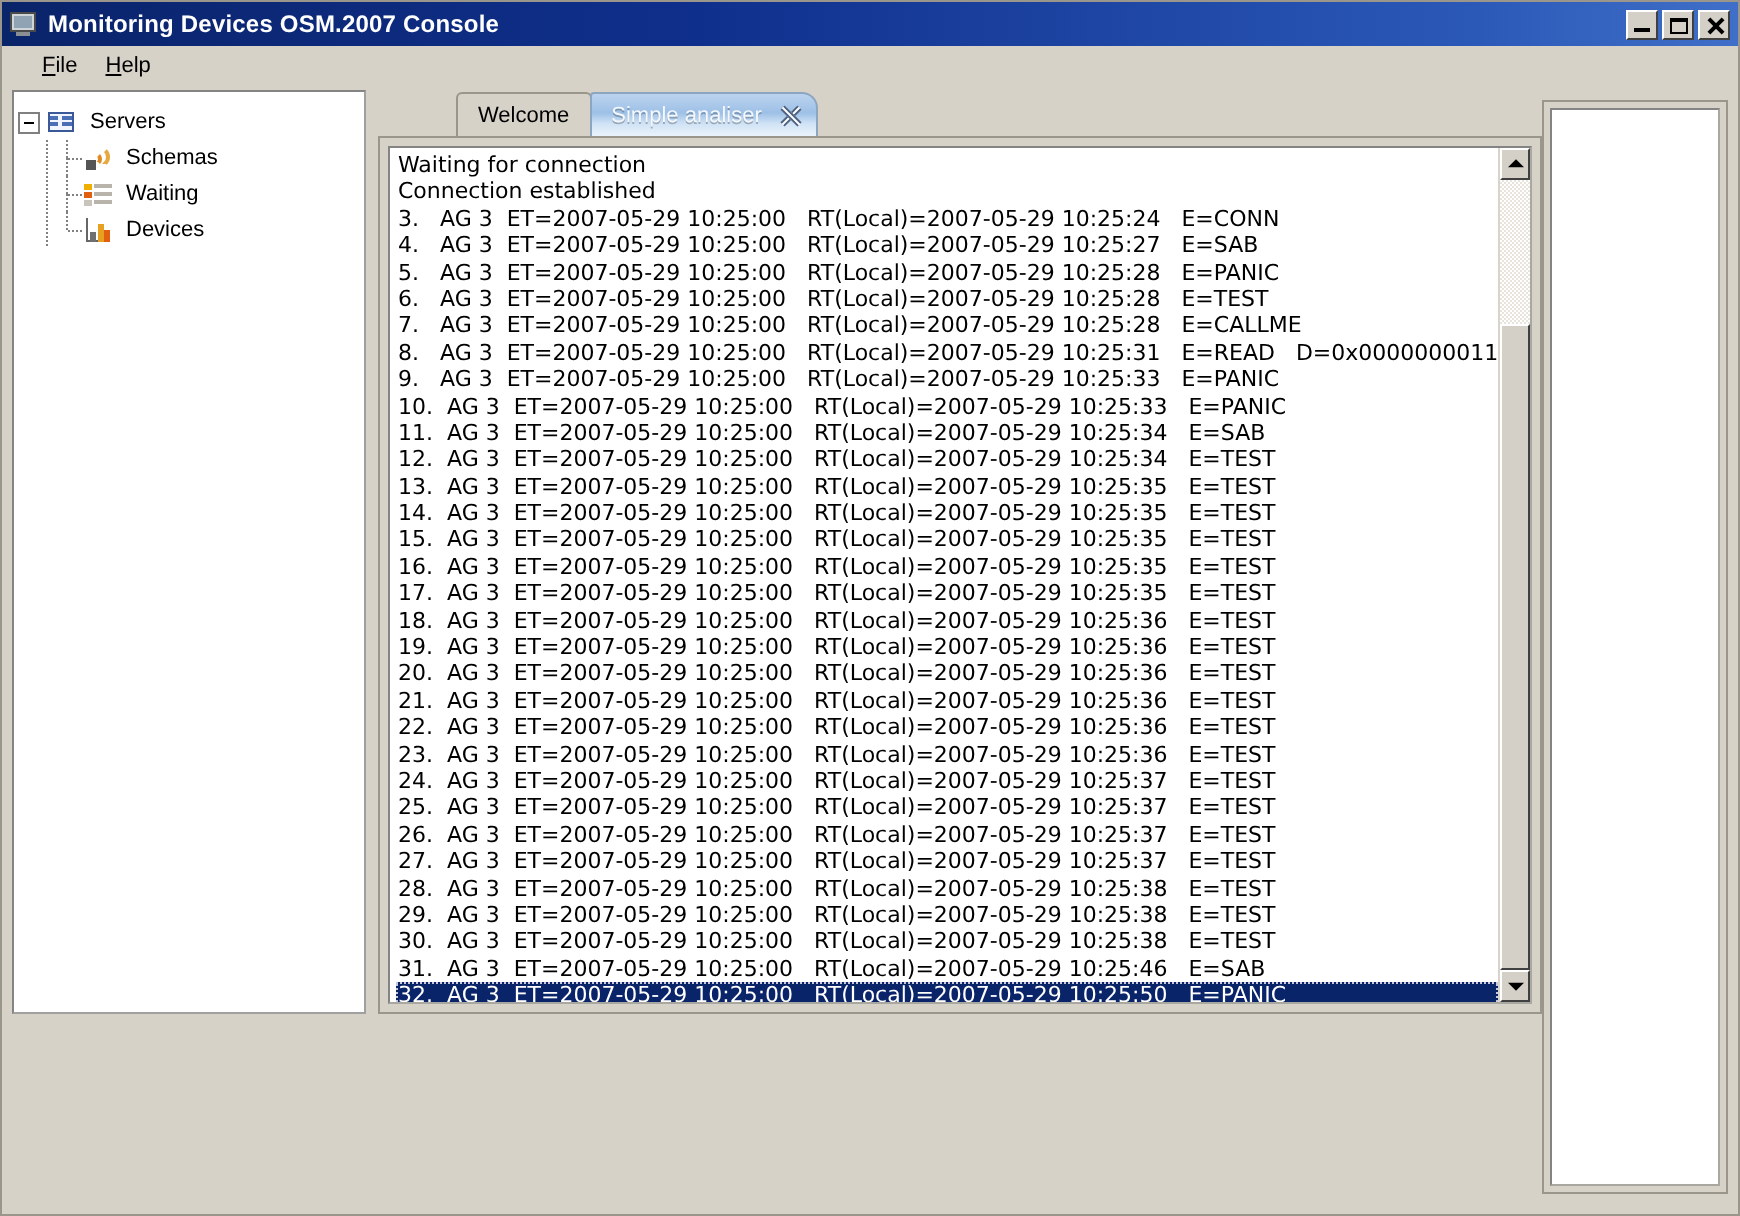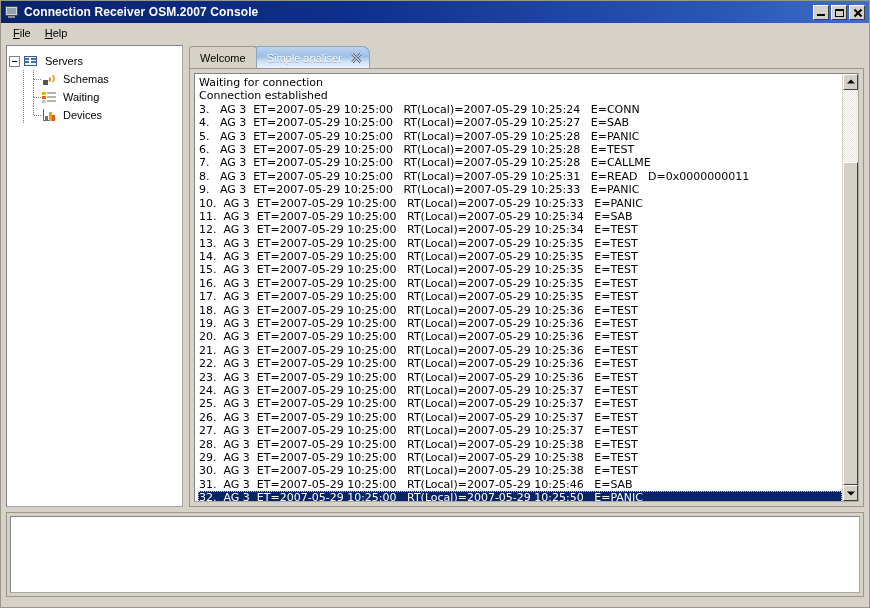--- a/index.html
+++ b/index.html
@@ -88,35 +88,34 @@
   }
   .btn-close .g1 { transform: rotate(45deg); }
   .btn-close .g2 { transform: rotate(-45deg); }
 
   
   #menu-bar {
     height: 19px; min-height: 19px;
     background: #d6d2c8;
     display: flex;
     align-items: center;
-    padding-left: 6px;
+    padding-left: 14px;
     font-size: 11px;
     color: #000;
   }
   .menu-item {
     padding: 2px 8px 2px 6px;
     cursor: default;
   }
   .menu-item u { text-decoration: underline; }
 
   
   #body-region {
     flex: 1 1 auto;
     display: flex;
-    flex-direction: column;
     padding: 3px 5px 4px 5px;
     box-sizing: border-box;
     min-height: 0;
   }
   #upper-row {
     display: flex;
     flex: 0 0 462px;
     height: 462px;
     min-height: 0;
   }
@@ -225,20 +224,21 @@
     display: flex;
     flex-direction: column;
     min-width: 0;
   }
   #tab-strip {
     height: 23px;
     min-height: 23px;
     display: flex;
     align-items: flex-end;
     position: relative;
+    margin-left: 39px;
   }
   .tab {
     height: 22px;
     display: flex;
     align-items: center;
     padding: 0 10px;
     font-size: 11px;
     color: #000;
     box-sizing: border-box;
     cursor: default;
@@ -400,21 +400,21 @@
 <body>
 
 <div id="app-window">
 
   <div id="title-bar">
     <span class="title-icon">
       <span class="monitor-body"></span>
       <span class="monitor-screen"></span>
       <span class="monitor-base"></span>
     </span>
-    <span id="title-text">Connection Receiver OSM.2007 Console</span>
+    <span id="title-text">Monitoring Devices OSM.2007 Console</span>
     <span class="win-btns">
       <span class="win-btn btn-min">
           <i class="g"></i>
         </span>
       <span class="win-btn btn-max">
           <i class="g"></i>
         </span>
       <span class="win-btn btn-close">
           <i class="g g1"></i>
           <i class="g g2"></i>

